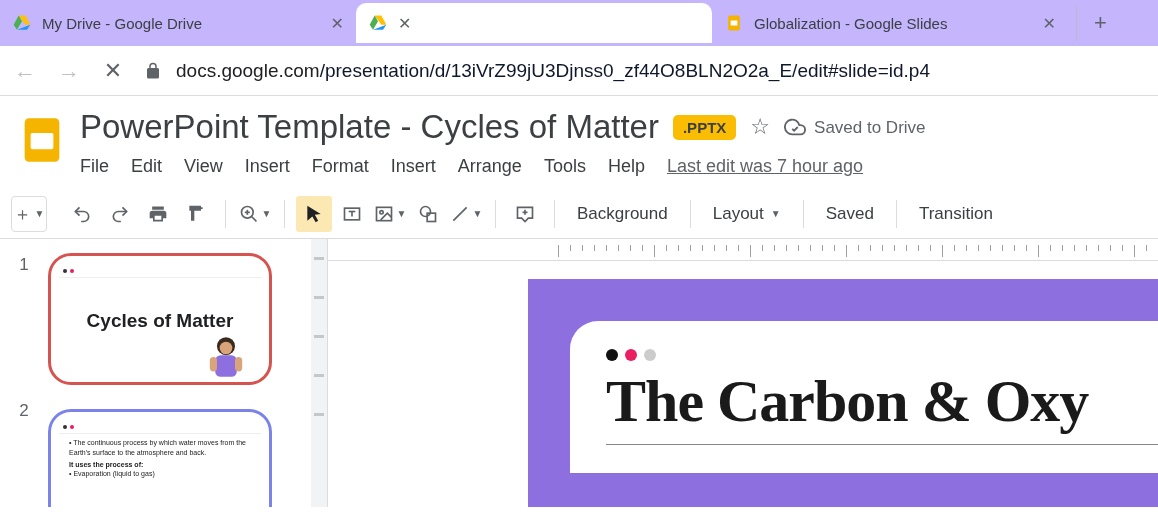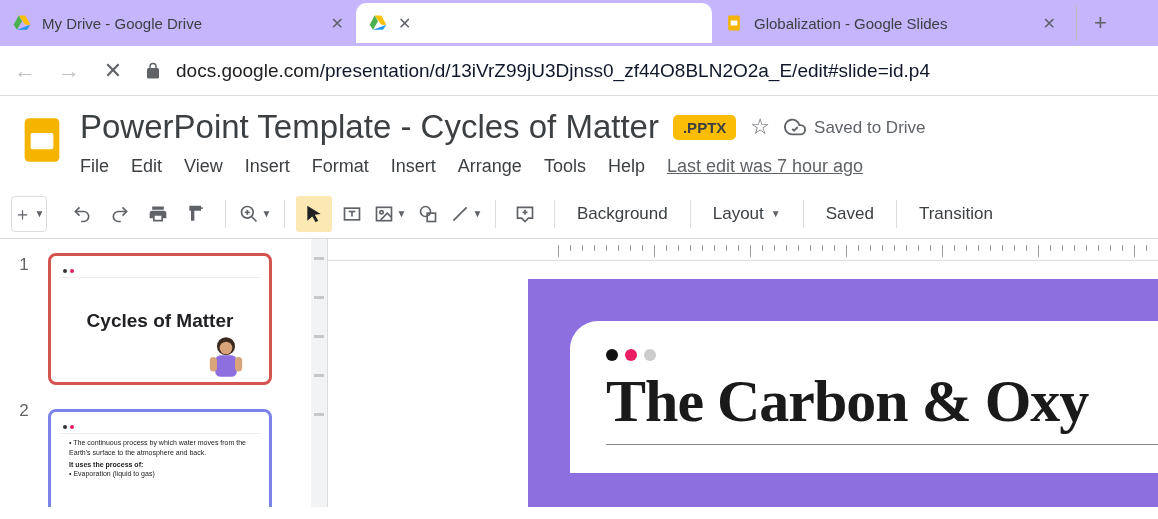--- a/index.html
+++ b/index.html
@@ -42,21 +42,21 @@
   .tb-btn.active { background: #fce8b2; }
   .tb-sep { width: 1px; height: 28px; background: #dadce0; margin: 0 10px; }
   .tb-text { font-size: 17px; color: #3c4043; padding: 0 12px; cursor: pointer; display:flex; align-items:center; gap:4px;}
   .dd { font-size: 10px; margin-left: 3px; color:#5f6368;}
   
   
   .content { display: flex; height: calc(519px - 46px - 50px - 105px - 50px); }
   .left-panel { width: 328px; display: flex; border-right: 1px solid #dadce0; }
   .thumb-numbers { width: 48px; padding-top: 16px; text-align: center; font-size: 17px; color: #5f6368; }
   .thumb-track { flex: 1; padding: 14px 12px 0 0; overflow: hidden; }
-  .thumb { width: 224px; height: 132px; border: 3px solid #d5544f; border-radius: 8px; margin-bottom: 24px; background: #fff; padding: 8px; position: relative; overflow:hidden;}
+  .thumb { width: 224px; height: 132px; border: 3px solid #d5544f; border-radius: 23px; margin-bottom: 24px; background: #fff; padding: 8px; position: relative; overflow:hidden;}
   .thumb.blue { border-color: #7b83eb; height: 132px; }
   .thumb .bar { height: 14px; background: #fff; border-bottom: 1px solid #eee; display:flex; align-items:center; gap:3px; padding-left:4px;}
   .thumb .bar .dot { width:4px; height:4px; border-radius:50%; background:#333; }
   .thumb .bar .dot.pink { background:#e91e63; }
   .thumb-title { font-size: 19px; font-weight: 900; text-align: center; margin-top: 32px; }
   .thumb-title-sm { font-size: 13px; font-weight: bold; text-align: center; margin-top: 4px; }
   .thumb-body { font-size: 7px; padding: 4px 10px; line-height: 1.4; }
   .thumb-character { position:absolute; bottom:-2px; right:16px; width:54px; height:54px; }
   .gutter { width: 16px; background: #f1f3f4; display: flex; flex-direction: column; align-items: center; padding-top: 18px; gap: 36px; }
   .gutter .tick { width: 10px; height: 3px; background: #c7c7c7; }

